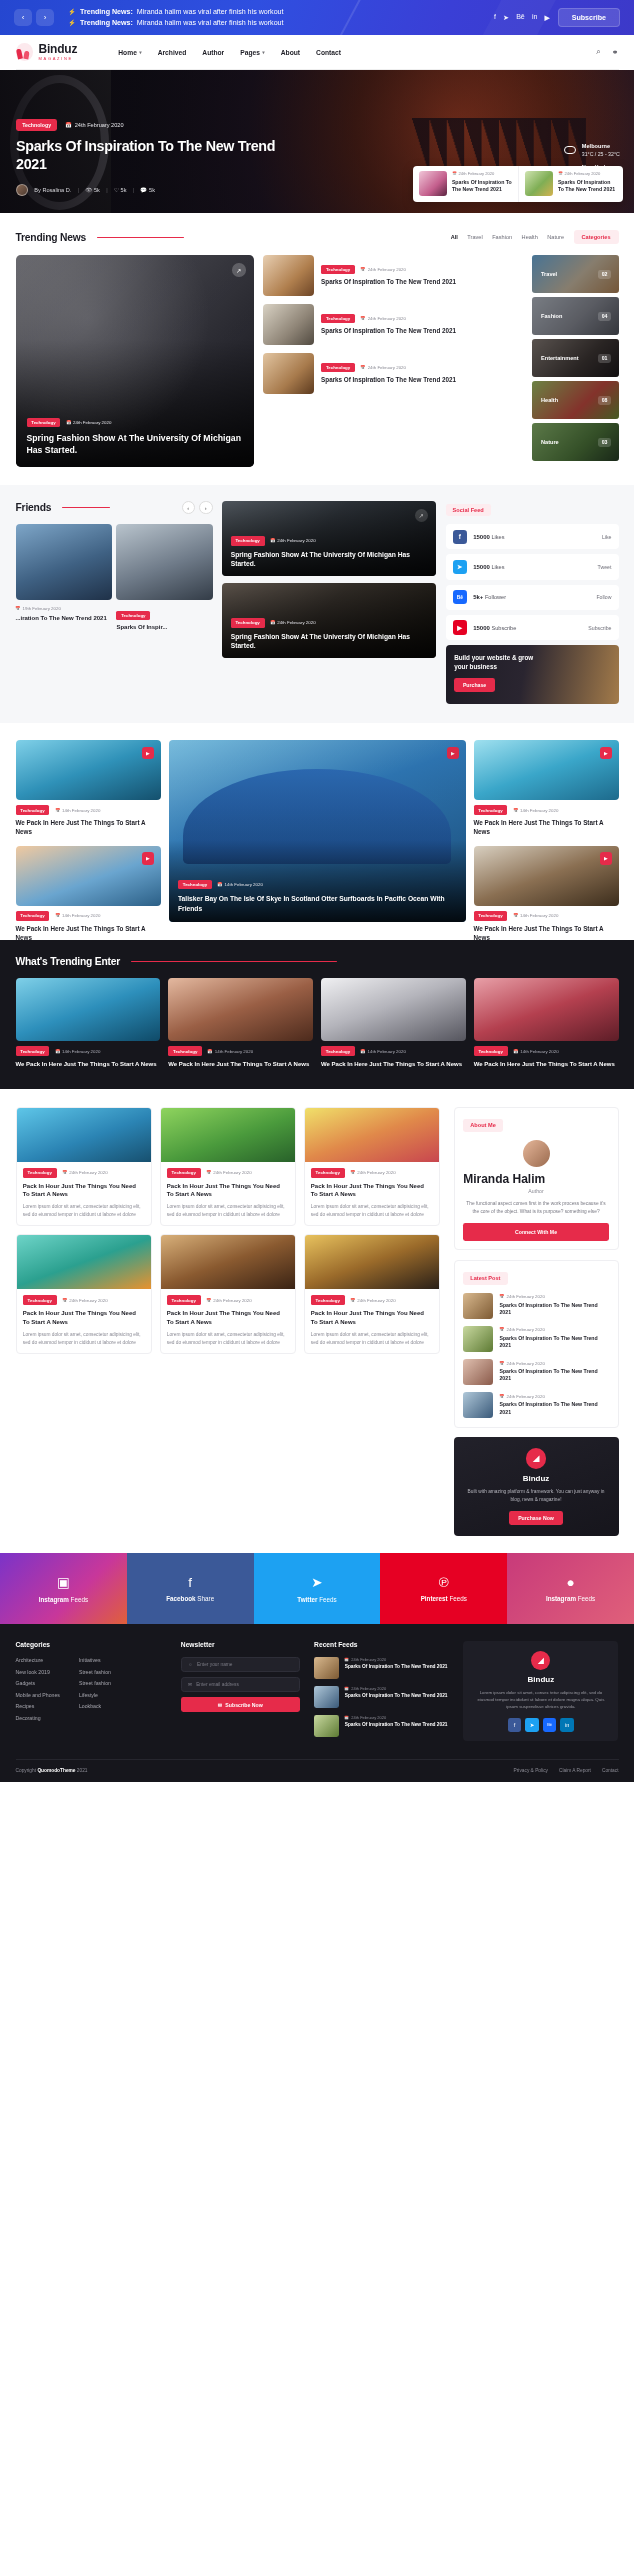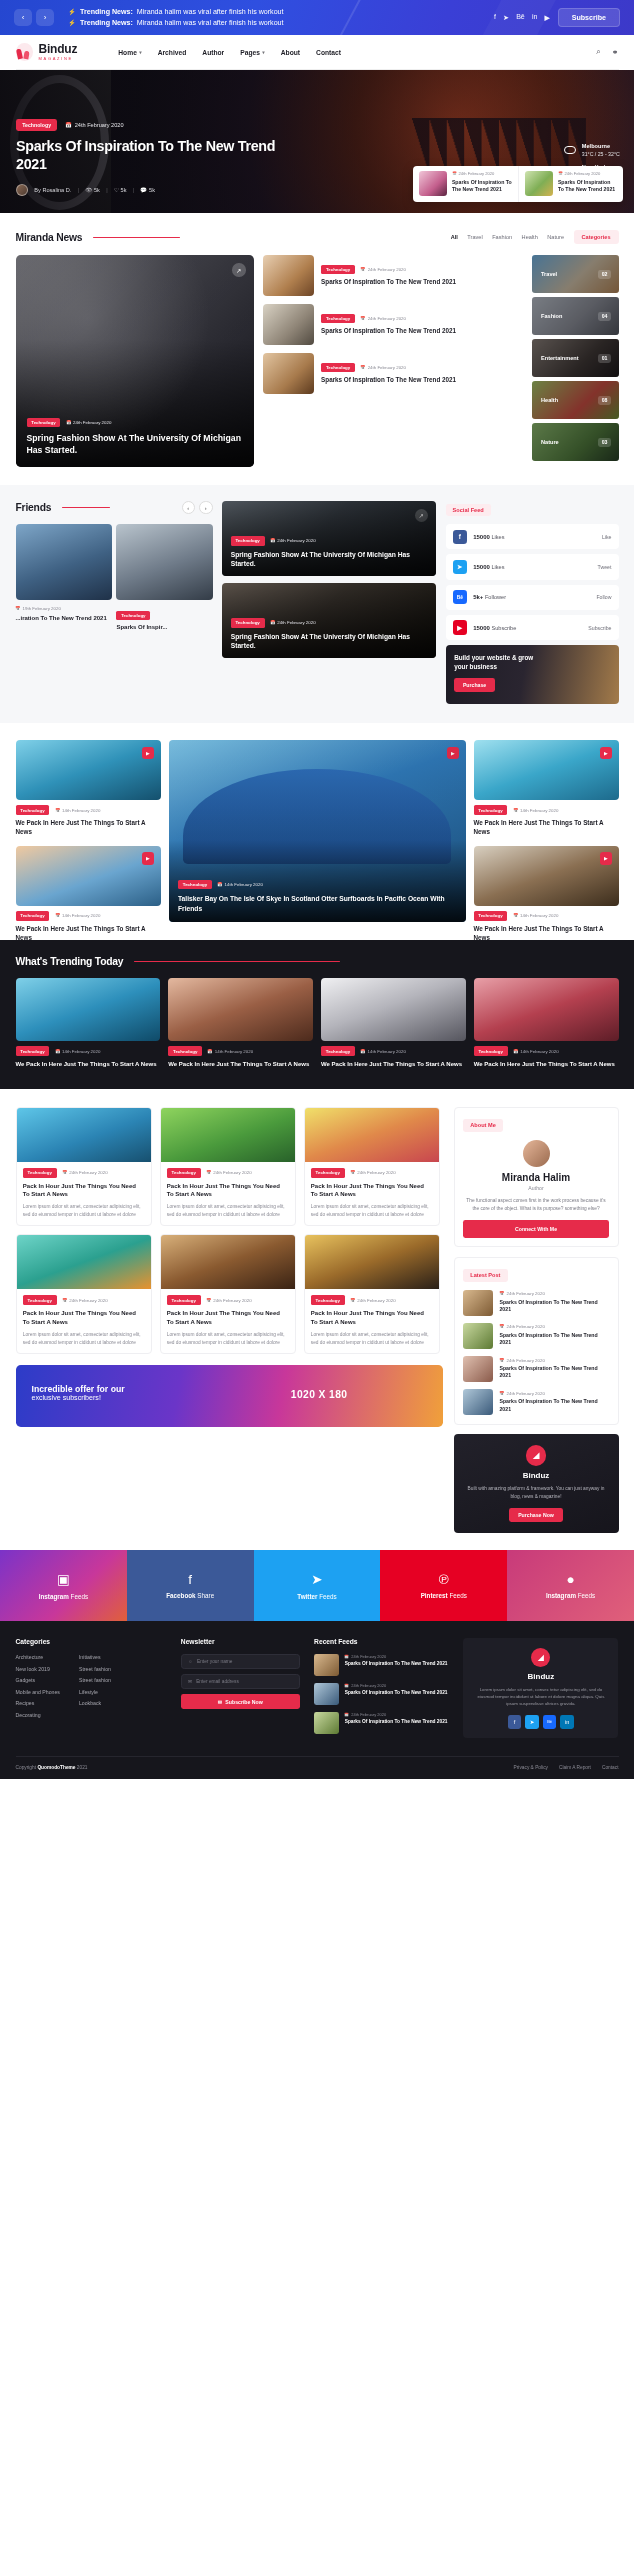--- a/index.html
+++ b/index.html
@@ -216,21 +216,21 @@
   .m4{background:linear-gradient(160deg,#6ed4c8,#2ba08f 50%,#e8922f);}
   .m5{background:linear-gradient(160deg,#d8b07a,#8a5a30 50%,#3a2314);}
   .m6{background:linear-gradient(160deg,#e8c25e,#9a6a2a 50%,#2a2018);}
   .mp-body { padding:6.3px; }
   .mp-t { font-size:6px; font-weight:bold; line-height:1.45; margin-top:4px; }
   .mp-x { font-size:4.8px; color:#8a8a94; line-height:1.65; margin-top:4px; }
   .mp-right { width:165px; }
   .box { background:#fff; border:0.8px solid #efeff2; border-radius:4px; padding:8.7px; margin-bottom:9.5px; }
   .box-h { font-size:5.6px; font-weight:bold; color:#e62b4a; background:#fdeceF; display:inline-block; padding:3.2px 7.1px; border-radius:2.4px; margin-bottom:8px;}
   .about-av { width:27px; height:27px; border-radius:50%; background:linear-gradient(135deg,#e6b79a,#9a6a4e); margin:0 auto 5.6px; }
-  .about-n { font-size:10px; font-weight:bold; text-align:center; }
+  .about-n { font-size:12px; font-weight:bold; text-align:left; }
   .about-r { font-size:5.2px; color:#8a8a94; text-align:center; margin-top:1.6px; }
   .about-x { font-size:4.8px; color:#7a7a84; line-height:1.7; text-align:center; margin-top:6.3px; }
   .about-btn { display:block; text-align:center; background:#e62b4a; color:#fff; font-size:5.2px; font-weight:bold; padding:5.6px; border-radius:2.4px; margin-top:7.1px; cursor:pointer;}
   .lp-item { display:flex; gap:6.3px; align-items:center; margin-bottom:7.1px; }
   .lp-img { width:30px; height:26px; border-radius:3.2px; flex:none; }
   .lp1{background:linear-gradient(135deg,#d9b98f,#7d5a33);}
   .lp2{background:linear-gradient(135deg,#c9d9a0,#5d7a33);}
   .lp3{background:linear-gradient(135deg,#e0c0b0,#8a5a4a);}
   .lp4{background:linear-gradient(135deg,#b0c8d9,#3a5a7a);}
   .lp-t { font-size:5.2px; font-weight:bold; line-height:1.45; margin-top:2.4px;}
@@ -426,21 +426,21 @@
         <div class="ht-t">Sparks Of Inspiration To The New Trend 2021</div>
       </div>
     </div>
   </div>
 </div>
 
 <div class="wrap">
     <div class="inner">
   <div class="sec">
     <div class="sechead">
-      <div class="sectitle">Miranda News</div>
+      <div class="sectitle">Trending News</div>
       <div class="secline"></div>
       <div class="filters">
         <a class="on">All</a>
         <a>Travel</a>
         <a>Fashion</a>
         <a>Health</a>
         <a>Nature</a>
         <span class="pill">Categories</span>
       </div>
     </div>
@@ -704,21 +704,21 @@
       </div>
     </div>
   </div>
 </div>
   </div>
 
 <div class="dark">
 <div class="wrap">
       <div class="inner">
   <div class="sechead">
-    <div class="sectitle">What's Trending Today</div>
+    <div class="sectitle">What's Trending Enter</div>
     <div class="secline" style="width:206px"></div>
   </div>
   <div class="dgrid">
     <div class="dcard">
       <div class="dimg d1"></div>
       <div class="t-row" style="margin-top:5.6px">
         <span class="tag-sm">Technology</span>
         <span class="date-sm" style="color:#b0b0ba">
                 <span>📅</span>
                 <span>14th February 2020</span>
@@ -850,27 +850,20 @@
                       <span>📅</span>
                       <span>24th February 2020</span>
                     </span>
               </div>
               <div class="mp-t">Pack In Hour Just The Things You Need To Start A News</div>
               <div class="mp-x">Lorem ipsum dolor sit amet, consectetur adipisicing elit, sed do eiusmod tempor in cididunt ut labore et dolore</div>
             </div>
           </div>
         </div>
 
-        <div class="ad-banner">
-          <div class="ad-l">
-            <div class="ad-t1">Incredible offer for our</div>
-            <div class="ad-t2">exclusive subscribers!</div>
-          </div>
-          <div class="ad-r">1020 X 180</div>
-        </div>
       </div>
 
       <div class="mp-right">
         <div class="box">
           <div class="box-h">About Me</div>
           <div class="about-av"></div>
           <div class="about-n">Miranda Halim</div>
           <div class="about-r">Author</div>
           <div class="about-x">The functional aspect comes first in the work process because it's the core of the object. What is its purpose? something else?</div>
           <div class="about-btn">Connect With Me</div>

